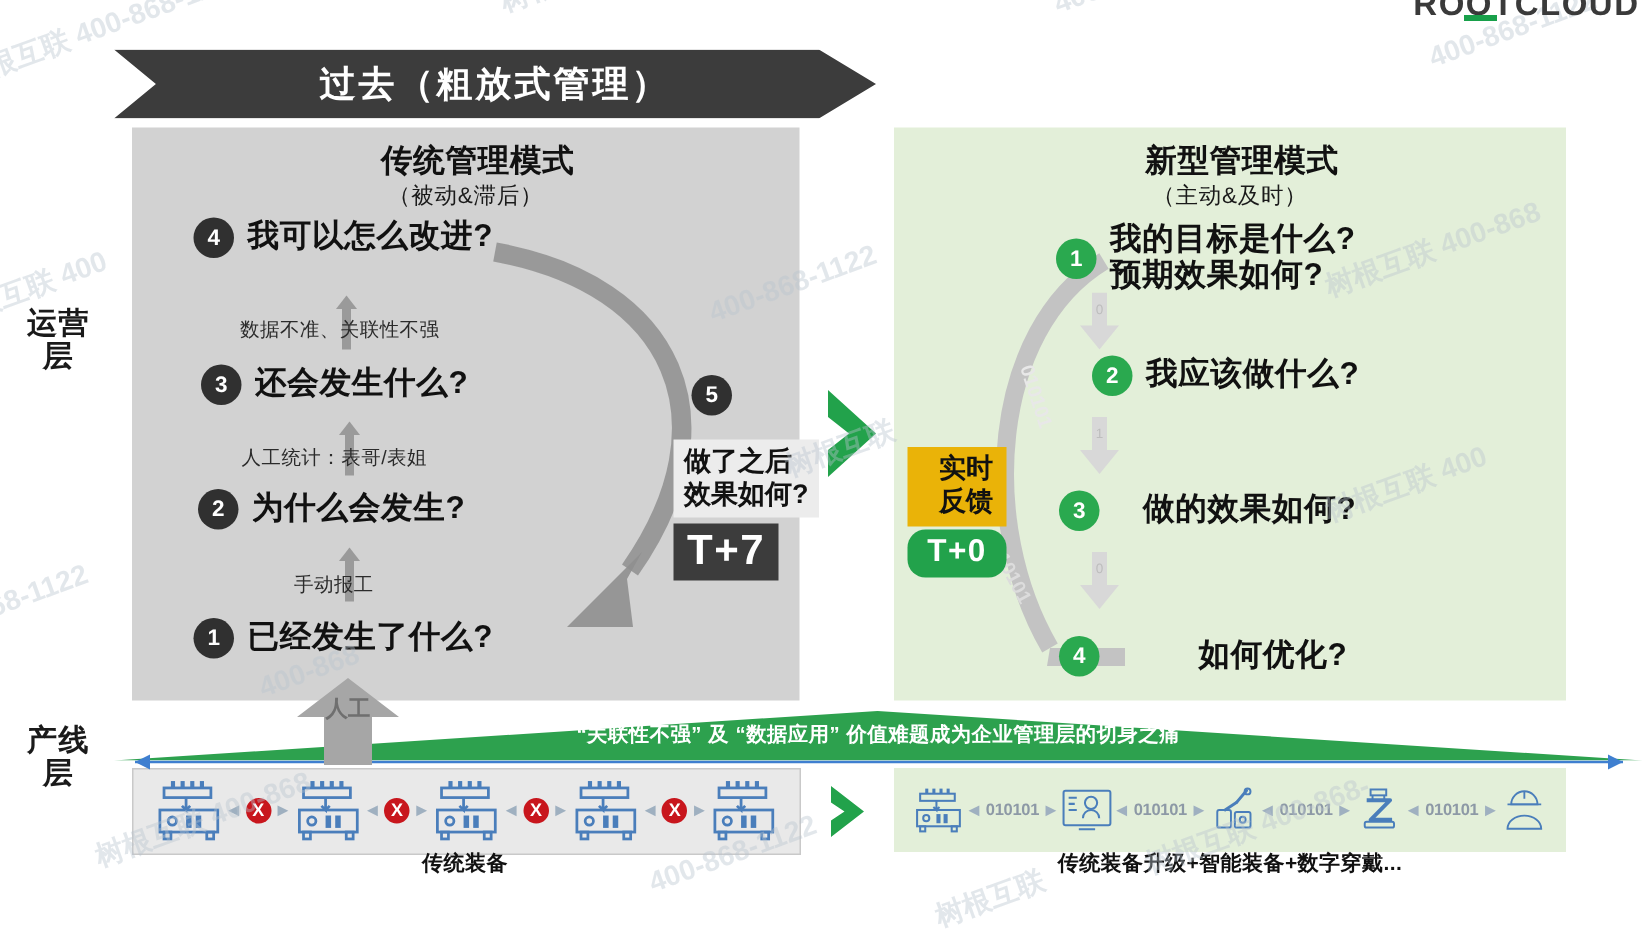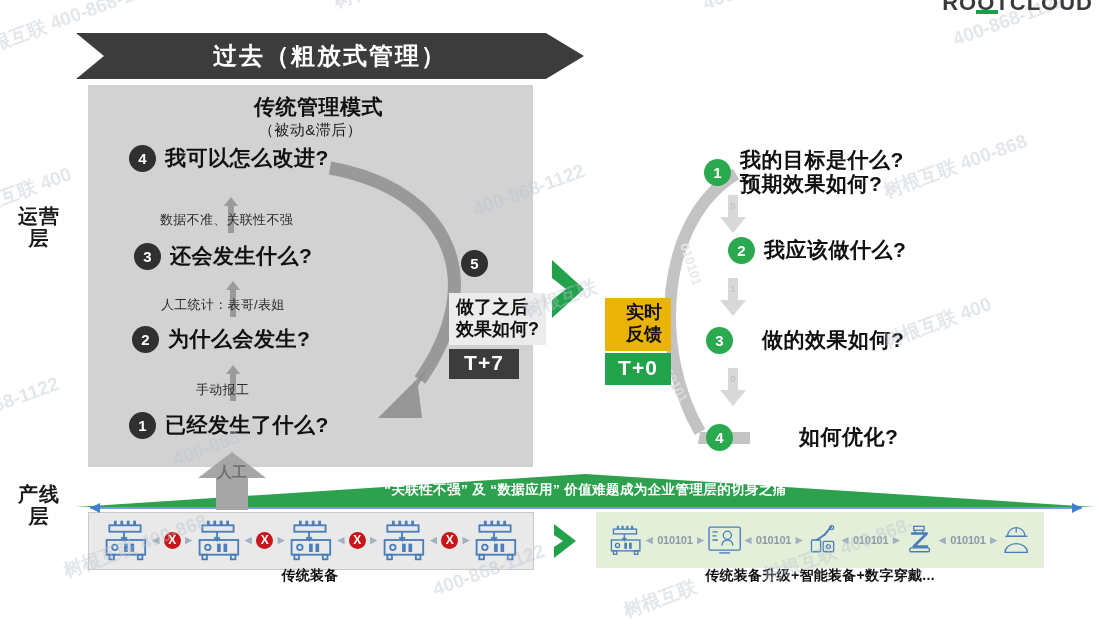--- a/index.html
+++ b/index.html
@@ -102,29 +102,29 @@
   
   #loop-left{position:absolute;left:300px;top:150px;width:230px;height:300px;z-index:8;}
 
   
   #callout5{position:absolute;left:449px;top:250px;z-index:14;}
   #callout5 .b5{width:27px;height:27px;border-radius:50%;background:#303030;color:#fff;
     display:flex;align-items:center;justify-content:center;font-size:15px;font-weight:700;
     margin-left:12px;}
   #callout5 .box{background:#ececec;padding:4px 7px 5px 7px;margin-top:16px;}
   #callout5 .box .t{font-size:18px;font-weight:700;color:#111;line-height:1.2;white-space:pre-line;}
-  #callout5 .tag{margin-top:4px;background:#3c3c3c;color:#fff;font-size:21px;font-weight:700;
+  #callout5 .tag{margin-top:4px;background:#3c3c3c;color:#fff;font-size:28px;font-weight:700;
     text-align:center;padding:2px 0 4px 0;width:70px;letter-spacing:1px;}
 
   
   #callout-rt{position:absolute;left:605px;top:298px;z-index:14;width:66px;}
   #callout-rt .box{background:#eab308;padding:4px 6px 5px 18px;}
   #callout-rt .box .t{font-size:18px;font-weight:700;color:#111;line-height:1.22;white-space:pre-line;text-align:center;}
   #callout-rt .tag{margin-top:2px;background:#22a24b;color:#fff;font-size:21px;font-weight:700;
-    text-align:center;padding:3px 0 5px 0;letter-spacing:1px;}
+    text-align:center;padding:3px 0 5px 0;letter-spacing:1px;border-radius:12px;}
 
   
   #loop-right{position:absolute;left:640px;top:150px;width:140px;height:310px;z-index:8;}
   .dnarrow{position:absolute;width:26px;z-index:9;}
   .dnarrow svg{display:block;}
   #dn-1{left:720px;top:195px;}
   #dn-2{left:720px;top:278px;}
   #dn-3{left:720px;top:368px;}
 
   
@@ -231,20 +231,24 @@
 
   <div id="callout5">
     <div class="b5">5</div>
     <div class="box">
       <div class="t">做了之后
 效果如何?</div>
     </div>
     <div class="tag">T+7</div>
   </div>
 
+  <div class="panel" id="panel-now">
+    <div class="panel-title">新型管理模式</div>
+    <div class="panel-sub">（主动&amp;及时）</div>
+  </div>
 
   <svg id="loop-right" viewBox="0 0 140 310">
     <path d="M 96 24 C 20 70, 12 200, 60 282" fill="none" stroke="#c3c3c3" stroke-width="12" stroke-linecap="butt"></path>
     <path d="M 60 282 L 110 282 L 110 294 L 58 294 Z" fill="#c3c3c3"></path>
     <text x="40" y="95" fill="#e8e8e8" font-size="13" font-weight="700" transform="rotate(72 40 95)" font-family="Liberation Sans, sans-serif">010101</text>
     <text x="20" y="215" fill="#dcdcdc" font-size="13" font-weight="700" transform="rotate(62 20 215)" font-family="Liberation Sans, sans-serif">010101</text>
   </svg>
 
   <div class="step" id="step-r1">
     <div class="bullet green">1</div>

